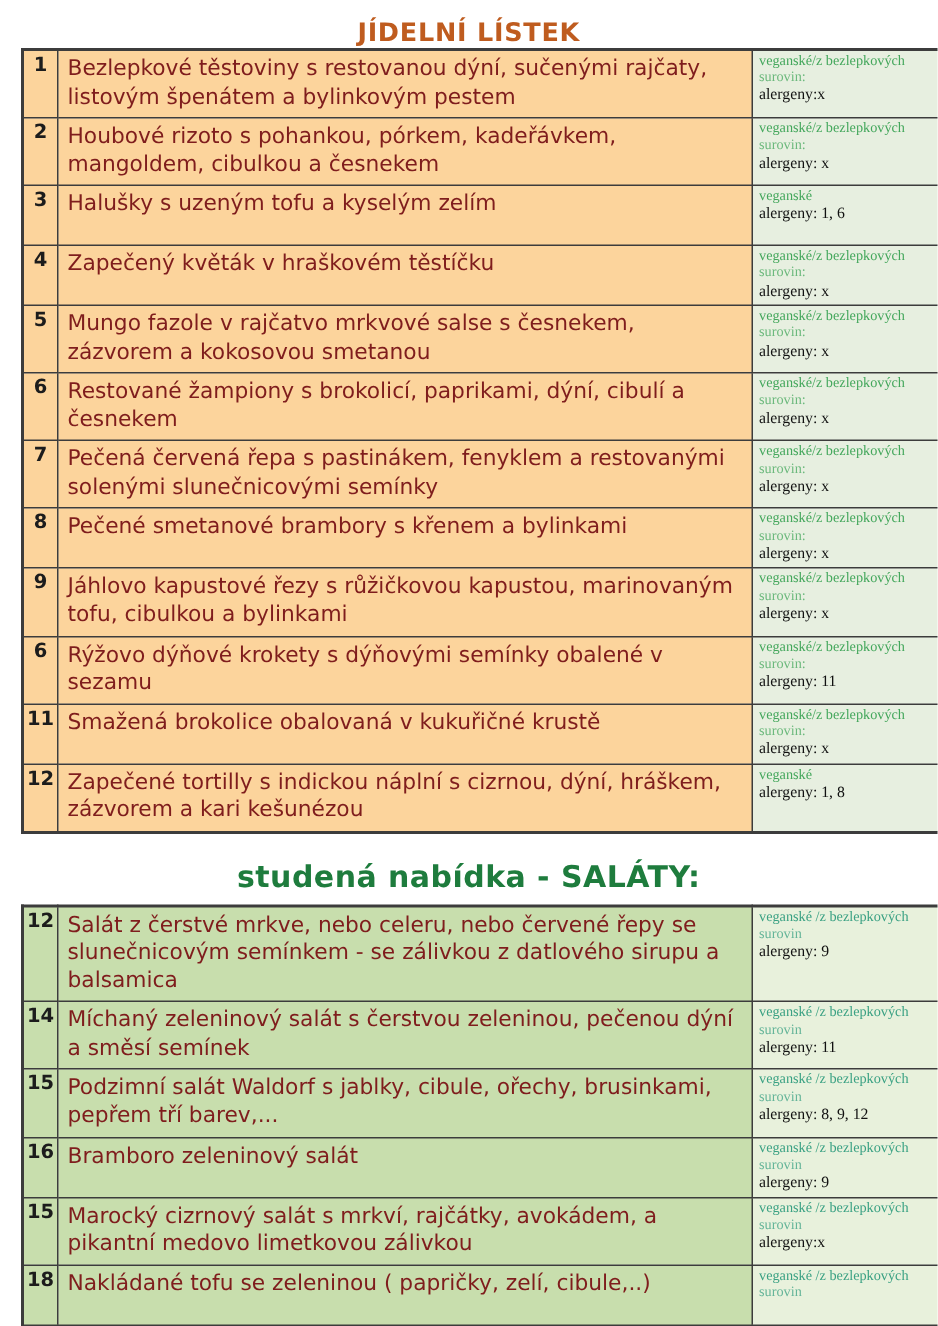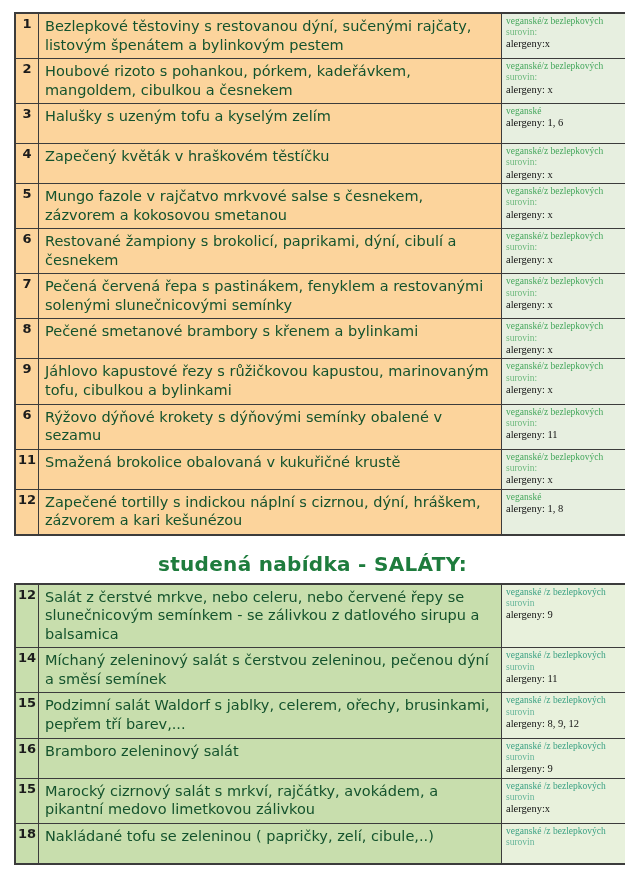--- a/index.html
+++ b/index.html
@@ -50,21 +50,21 @@
     text-align: center;
     font-size: 13px;
     font-weight: bold;
     color: #1c1c1c;
     padding: 2px 0 0 0;
   }
   td.desc-cell {
     width: 450px;
     font-size: 14.5px;
     line-height: 1.28;
-    color: #14532d;
+    color: #7f1d1d;
     padding: 3px 6px 4px 6px;
     font-weight: 500;
   }
   td.info-cell {
     width: 121px;
     padding: 2px 4px;
     font-family: "Liberation Serif", serif;
   }
   
   table.weekly td.num-cell,
@@ -103,20 +103,21 @@
     font-weight: bold;
     margin: 16px 0 7px 0;
     letter-spacing: 0.3px;
   }
 </style>
 </head>
 <body>
 
 <div class="page">
 
+  <h1 class="title">JÍDELNÍ LÍSTEK</h1>
 
   <table class="menu-table weekly" id="weekly-table">
     <tbody>
         <tr>
     <td class="num-cell">1</td>
     <td class="desc-cell">Bezlepkové těstoviny s restovanou dýní, sučenými rajčaty, listovým špenátem a bylinkovým pestem</td>
     <td class="info-cell">
       <div class="vegan-line1">veganské/z bezlepkových</div>
       <div class="vegan-line2">surovin:</div>
       <div class="allergen-line">alergeny:x</div>
@@ -241,21 +242,21 @@
     <td class="num-cell">14</td>
     <td class="desc-cell">Míchaný zeleninový salát s čerstvou zeleninou, pečenou dýní a směsí semínek</td>
     <td class="info-cell">
       <div class="vegan-line1">veganské /z bezlepkových</div>
       <div class="vegan-line2">surovin</div>
       <div class="allergen-line">alergeny: 11</div>
     </td>
   </tr>
         <tr>
     <td class="num-cell">15</td>
-    <td class="desc-cell">Podzimní salát Waldorf s jablky, celerem, ořechy, brusinkami, pepřem tří barev,...</td>
+    <td class="desc-cell">Podzimní salát Waldorf s jablky, cibule, ořechy, brusinkami, pepřem tří barev,...</td>
     <td class="info-cell">
       <div class="vegan-line1">veganské /z bezlepkových</div>
       <div class="vegan-line2">surovin</div>
       <div class="allergen-line">alergeny: 8, 9, 12</div>
     </td>
   </tr>
         <tr>
     <td class="num-cell">16</td>
     <td class="desc-cell">Bramboro zeleninový salát</td>
     <td class="info-cell">

